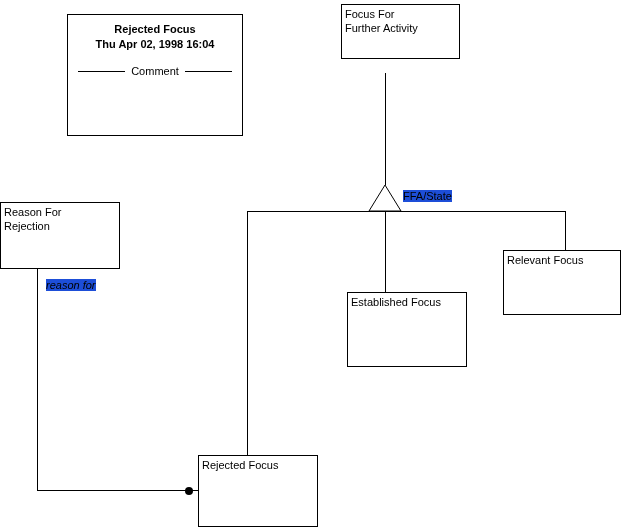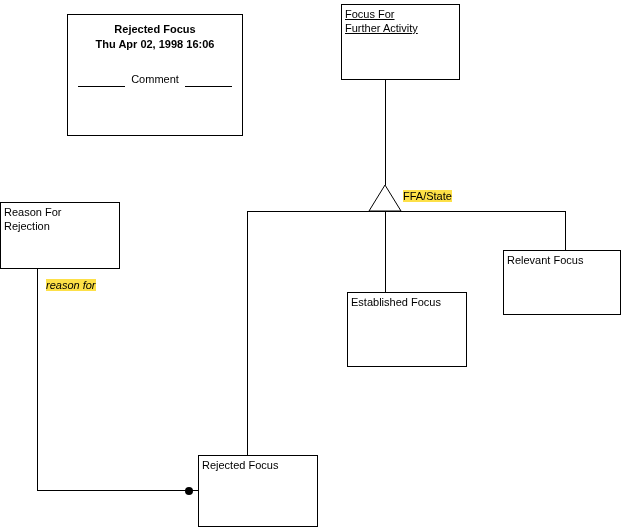--- a/index.html
+++ b/index.html
@@ -31,42 +31,42 @@
     border: 1px solid #000000;
     background: #ffffff;
     box-sizing: border-box;
     text-align: center;
     line-height: 15px;
     padding-top: 7px;
   }
   .title-box .bold { font-weight: bold; }
   .title-divider {
     display: flex;
-    align-items: flex-end;
-    margin: 20px 10px 0 10px;
+    align-items: center;
+    margin: 12px 10px 0 10px;
   }
   .title-divider .rule {
     flex: 1;
     height: 0;
     border-top: 1px solid #000000;
   }
   .title-divider .divider-text {
     padding: 0 6px;
     white-space: nowrap;
   }
   .edge {
     position: absolute;
     background: #000000;
   }
   .edge.h { height: 1px; }
   .edge.v { width: 1px; }
   .edge-label {
     position: absolute;
     white-space: nowrap;
-    background: #fde047;
+    background: #1d4ed8;
     text-align: right;
   }
   .edge-label.italic { font-style: italic; }
   .tri {
     position: absolute;
     display: block;
   }
   .dot {
     position: absolute;
     width: 8px;
@@ -75,21 +75,21 @@
     background: #000000;
   }
 </style>
 </head>
 <body>
 
 <div id="canvas">
 
   <div class="title-box" style="left:67px; top:14px; width:176px; height:122px;">
     <div class="bold">Rejected Focus</div>
-    <div class="bold">Thu Apr 02, 1998  16:06</div>
+    <div class="bold">Thu Apr 02, 1998  16:04</div>
     <div class="title-divider">
       <span class="rule"></span>
       <span class="divider-text">Comment</span>
       <span class="rule"></span>
     </div>
   </div>
 
   <div class="edge v" style="left:385px; top:73px; height:112px;"></div>
 
   <svg class="tri" style="left:368px; top:184px;" width="34" height="28" viewBox="0 0 34 28">
@@ -105,21 +105,21 @@
   <div class="edge v" style="left:385px; top:211px; height:81px;"></div>
 
   <div class="edge v" style="left:565px; top:211px; height:39px;"></div>
 
   <div class="edge v" style="left:37px; top:269px; height:222px;"></div>
   <div class="edge h" style="left:37px; top:490px; width:161px;"></div>
   <div class="dot" style="left:185px; top:487px;"></div>
 
   <div class="edge-label italic" style="left:46px; top:279px;">reason for</div>
 
-  <div class="node" style="left:341px; top:4px; width:119px; height:76px;text-decoration:underline;">Focus For
+  <div class="node" style="left:341px; top:4px; width:119px; height:55px;">Focus For
 Further Activity</div>
 
   <div class="node" style="left:0px; top:202px; width:120px; height:67px;">Reason For
 Rejection</div>
 
   <div class="node" style="left:347px; top:292px; width:120px; height:75px;">Established Focus</div>
 
   <div class="node" style="left:503px; top:250px; width:118px; height:65px;">Relevant Focus</div>
 
   <div class="node" style="left:198px; top:455px; width:120px; height:72px;">Rejected Focus</div>

